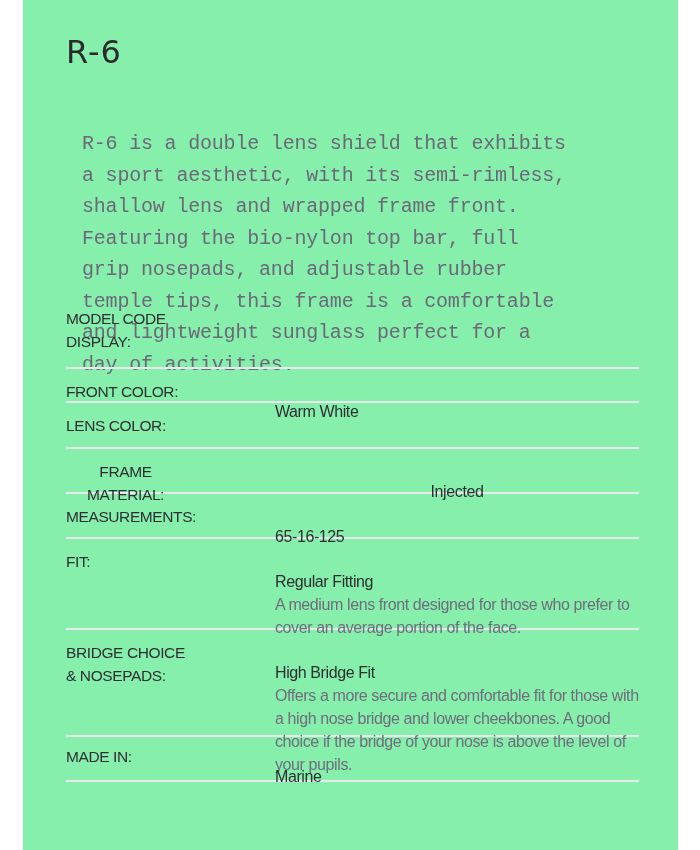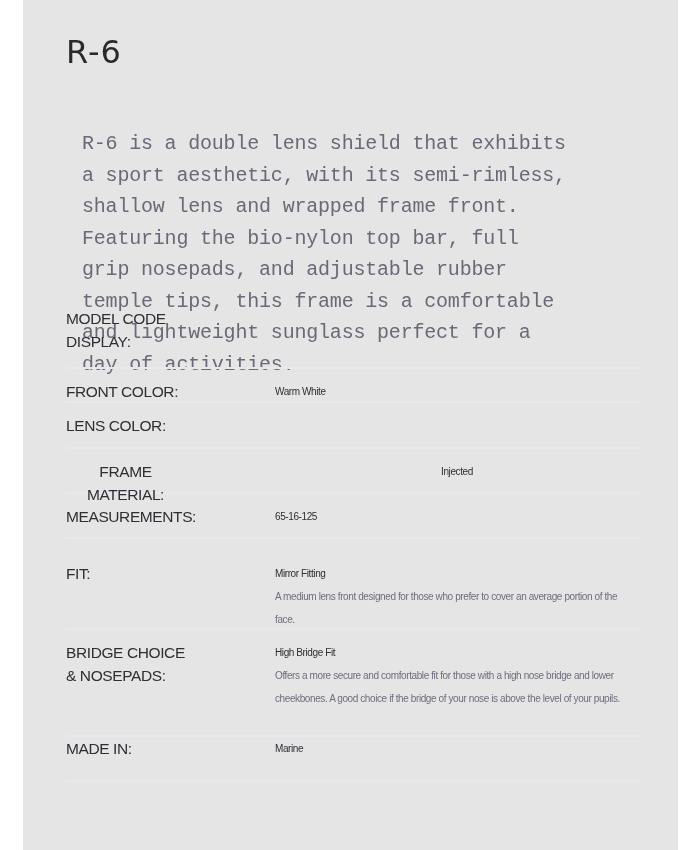--- a/index.html
+++ b/index.html
@@ -1,19 +1,19 @@
 <!DOCTYPE html>
 <html><head>
 <meta charset="utf-8">
 <style>
   html, body { margin: 0; padding: 0; background: #ffffff; }
   body { width: 700px; height: 850px; overflow: hidden; position: relative; }
   .panel {
     position: absolute; left: 23px; top: 0; width: 655px; height: 850px;
-    background: #e5e5e5;
+    background: #86efac;
   }
   .inner { position: absolute; left: 43px; top: 0; width: 573px; }
   .title {
     position: absolute; top: 28px; left: 0;
     font-family: "DejaVu Sans", sans-serif; font-size: 32px; font-weight: 400;
     color: #2a2a2e; letter-spacing: 1px; margin: 0; line-height: 48px;
   }
   .desc {
     position: absolute; top: 112px; left: 0; width: 485px;
     font-family: Liberation Mono, monospace; font-size: 20px; line-height: 31.5px;
@@ -22,21 +22,21 @@
   .specs { position: absolute; top: 307px; left: 0; width: 573px; }
   .row {
     display: flex; border-bottom: 2px solid #e9e8ef; box-sizing: border-box;
   }
   .label {
     width: 209px; flex: none;
     font-family: "Liberation Sans", sans-serif; font-size: 15.5px; line-height: 23px;
     color: #2e2e33; text-transform: uppercase; letter-spacing: -0.4px;
     box-sizing: border-box; padding-right: 90px;
   }
-  .value { flex: 1; font-family: "Liberation Sans", sans-serif; font-size: 10px; line-height: 23px; letter-spacing: -0.4px; }
+  .value { flex: 1; font-family: "Liberation Sans", sans-serif; font-size: 16px; line-height: 23px; letter-spacing: -0.4px; margin-top: 20px; }
   .value-main { color: #2e2e33; }
   .value-sub { color: #6f6d7c; }
 </style>
 </head>
 <body>
 
 <div class="panel">
   <div class="inner">
     <h1 class="title">R-6</h1>
     <p class="desc">R-6 is a double lens shield that exhibits a sport aesthetic, with its semi-rimless, shallow lens and wrapped frame front. Featuring the bio-nylon top bar, full grip nosepads, and adjustable rubber temple tips, this frame is a comfortable and lightweight sunglass perfect for a day of activities.</p>
@@ -62,35 +62,35 @@
         <div class="value">
           <div class="value-main">Injected</div>
         </div>
       </div>
       <div class="row" style="height:45px; padding-top:11px; box-sizing:border-box;">
         <div class="label">MEASUREMENTS:</div>
         <div class="value">
           <div class="value-main">65-16-125</div>
         </div>
       </div>
-      <div class="row" style="height:91px; padding-top:23px; box-sizing:border-box;">
+      <div class="row" style="height:91px; padding-top:11px; box-sizing:border-box;">
         <div class="label">FIT:</div>
         <div class="value">
-          <div class="value-main">Mirror Fitting</div>
+          <div class="value-main">Regular Fitting</div>
           <div class="value-sub">A medium lens front designed for those who prefer to cover an average portion of the face.</div>
         </div>
       </div>
       <div class="row" style="height:107px; padding-top:11px; box-sizing:border-box;">
         <div class="label">BRIDGE CHOICE &amp; NOSEPADS:</div>
         <div class="value">
           <div class="value-main">High Bridge Fit</div>
           <div class="value-sub">Offers a more secure and comfortable fit for those with a high nose bridge and lower cheekbones. A good choice if the bridge of your nose is above the level of your pupils.</div>
         </div>
       </div>
-      <div class="row" style="height:45px; padding-top:0; box-sizing:border-box;">
+      <div class="row" style="height:45px; padding-top:8px; box-sizing:border-box;">
         <div class="label">MADE IN:</div>
         <div class="value">
           <div class="value-main">Marine</div>
         </div>
       </div>
     </div>
   </div>
 </div>
 
 </body></html>

